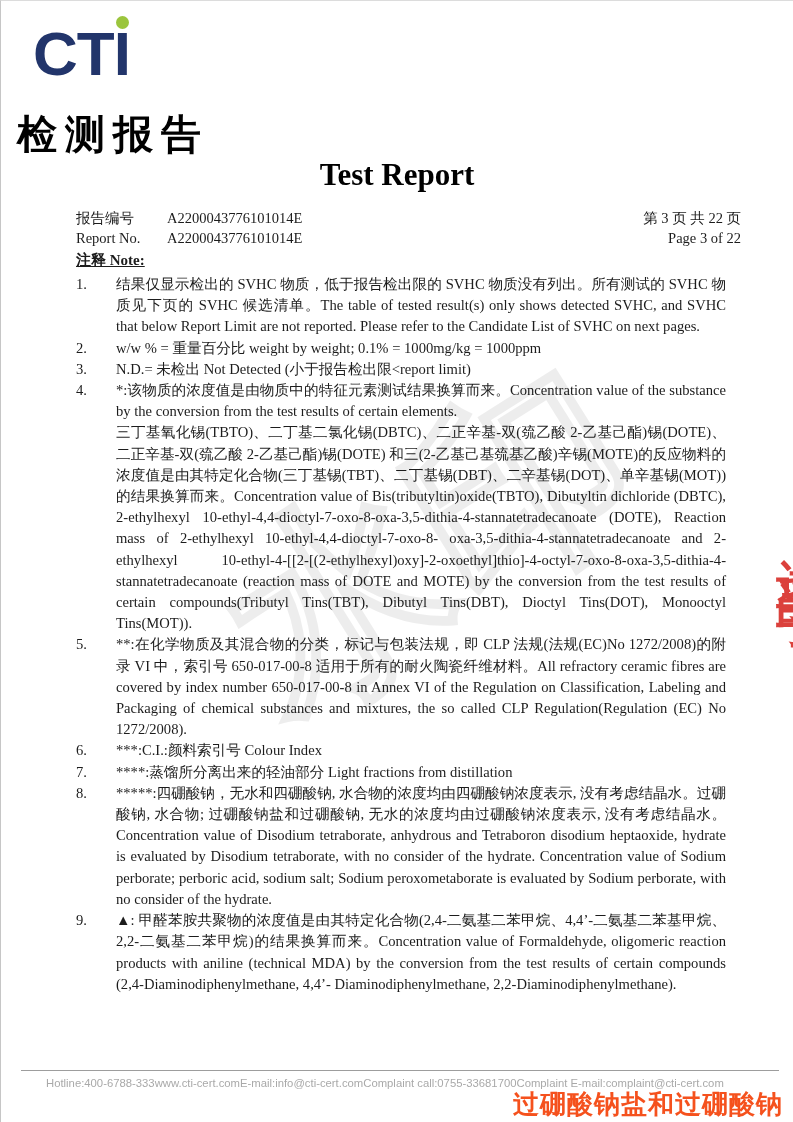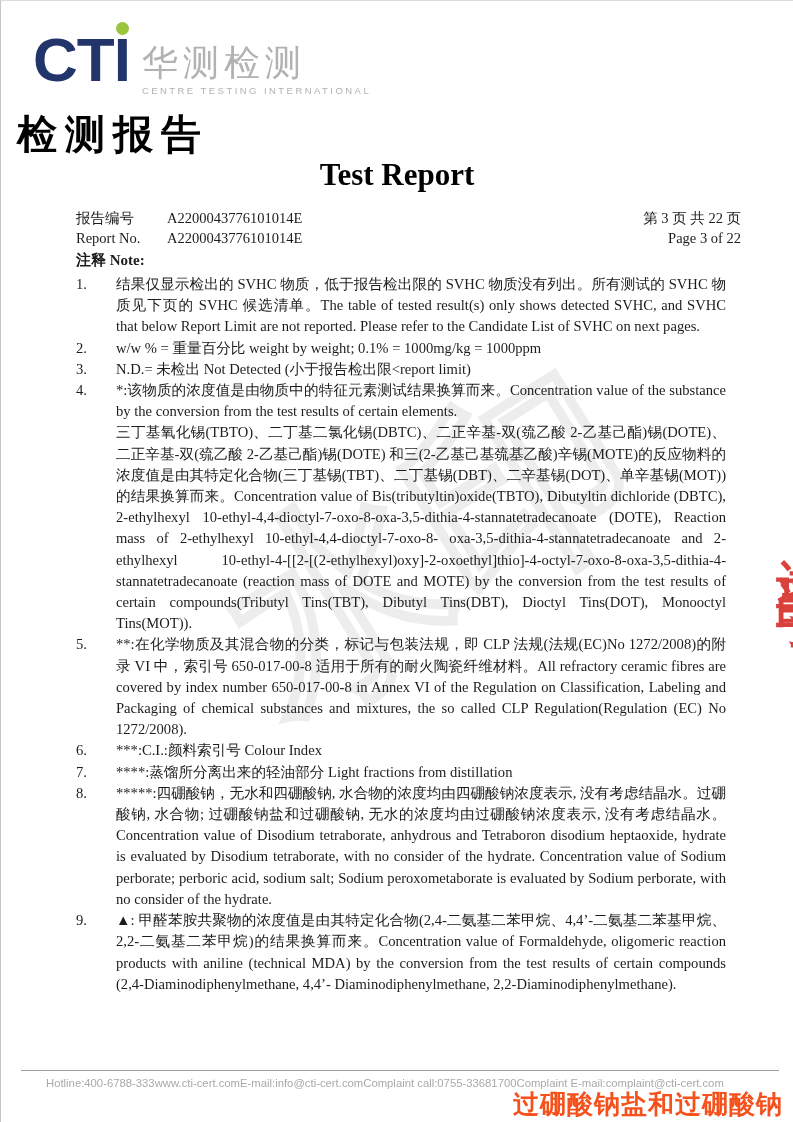--- a/index.html
+++ b/index.html
@@ -31,21 +31,21 @@
     font-size:40px;font-weight:700;letter-spacing:8px;color:#000;}
   .title-en{position:absolute;top:156px;left:0;width:100%;text-align:center;
     font-size:31px;font-weight:700;color:#000;}
   
   .meta{position:absolute;top:208px;left:75px;right:52px;display:flex;justify-content:space-between;
     font-size:14.5px;line-height:19.5px;}
   .meta-left{display:grid;grid-template-columns:80px auto;column-gap:11px;}
   .meta-left .val{padding-left:0;}
   .meta-right{text-align:right;}
   
-  .note-heading{position:absolute;top:250px;left:75px;font-size:15px;font-weight:700;}
+  .note-heading{position:absolute;top:250px;left:75px;font-size:15px;font-weight:700;text-decoration:underline;}
   .notes{position:absolute;top:273px;left:75px;width:650px;}
   .note{display:flex;font-size:14.6px;line-height:21.2px;}
   .note .num{width:40px;flex:0 0 40px;}
   .note .text{flex:1;text-align:justify;white-space:pre-line;}
   
   .watermark{
     position:absolute;left:150px;top:330px;width:560px;height:430px;
     display:flex;align-items:center;justify-content:center;
     transform:rotate(-32deg);pointer-events:none;
     font-size:215px;font-weight:700;color:transparent;
@@ -77,24 +77,20 @@
 <body>
 
 <div class="page">
 
   <div class="watermark">水印</div>
 
   <div class="logo">
     <div class="cti-wrap">
       <span class="cti-text">CTI</span>
       <span class="cti-dot"></span>
-    </div>
-    <div class="logo-right">
-      <div class="logo-cn">华测检测</div>
-      <div class="logo-en">CENTRE TESTING INTERNATIONAL</div>
     </div>
   </div>
 
   <div class="title-cn">检测报告</div>
   <div class="title-en">Test Report</div>
 
   <div class="meta">
     <div class="meta-left">
       <span>报告编号</span>
       <span class="val">A2200043776101014E</span>

